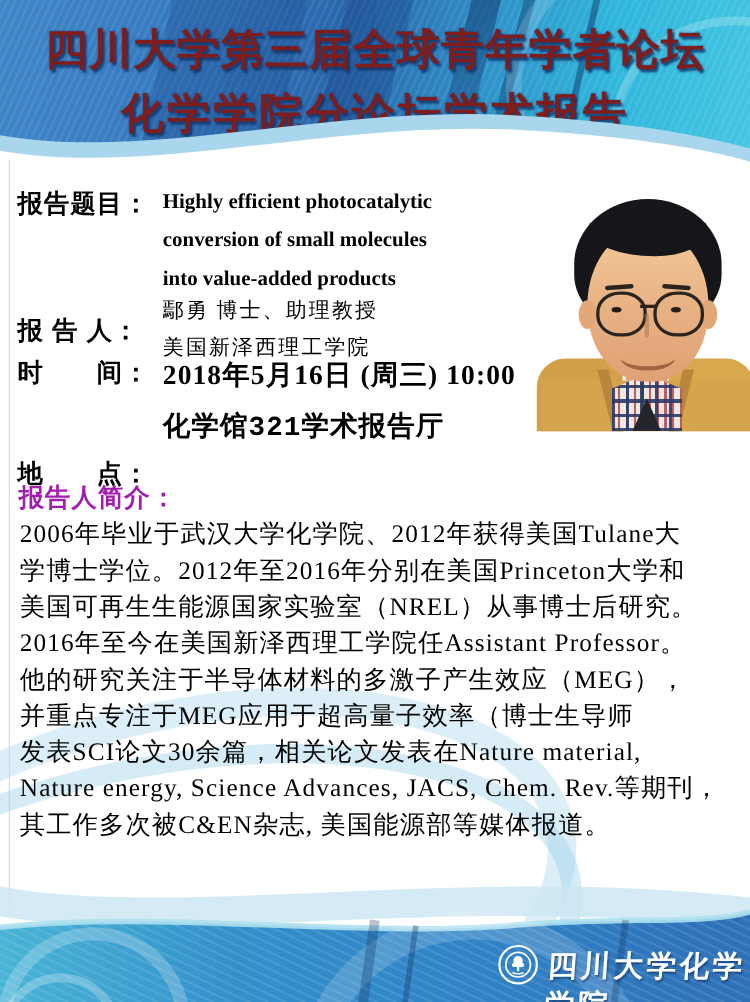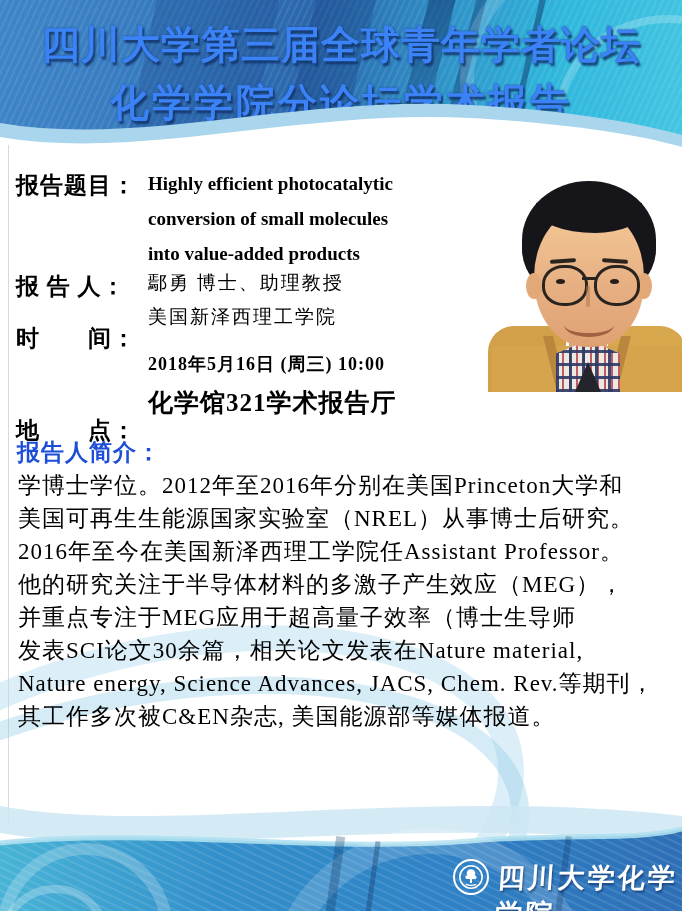--- a/index.html
+++ b/index.html
@@ -13,42 +13,42 @@
   .hdr-stripes{position:absolute;inset:0;
     background:repeating-linear-gradient(115deg,rgba(255,255,255,.08) 0 2px,rgba(255,255,255,0) 2px 6px);}
   .streak{position:absolute;}
   .st0{left:140px;top:-20px;width:120px;height:210px;background:rgba(25,70,135,.30);transform:rotate(12deg);}
   .st1{left:408px;top:-15px;width:26px;height:200px;background:linear-gradient(rgba(14,50,105,.55),rgba(14,50,105,.10));transform:rotate(14deg);}
   .st2{left:455px;top:-15px;width:10px;height:200px;background:rgba(14,50,105,.40);transform:rotate(14deg);}
   .st3{left:296px;top:-20px;width:58px;height:210px;background:rgba(22,66,128,.35);transform:rotate(14deg);}
   .st4{left:520px;top:-10px;width:6px;height:190px;background:rgba(12,45,95,.45);transform:rotate(13deg);}
   .sw1{left:460px;top:-70px;width:330px;height:270px;border-radius:50%;border:14px solid rgba(255,255,255,.16);}
   .sw2{left:555px;top:15px;width:210px;height:190px;border-radius:50%;border:8px solid rgba(255,255,255,.22);}
-  .hdr-title{position:absolute;left:0;width:682px;text-align:center;color:#3b82f6;font-weight:700;
+  .hdr-title{position:absolute;left:0;width:682px;text-align:center;color:#7f1d1d;font-weight:700;
     font-family:"Liberation Sans",sans-serif;
     text-shadow:2px 3px 2px rgba(18,52,104,.85),0 0 2px #1c4e8e;}
   .t1{top:18px;font-size:39px;letter-spacing:1px;}
   .t2{top:76px;font-size:39px;letter-spacing:3px;}
   .hdr-wave{position:absolute;left:0;bottom:0;width:682px;height:75px;}
 
   
   .edge-line{position:absolute;left:8px;top:145px;width:1px;height:680px;background:#c9c9c9;opacity:.7;}
 
   
   .details{position:absolute;left:0;top:0;width:682px;}
   .lbl{position:absolute;left:16px;color:#000;font-weight:700;font-size:23px;letter-spacing:1px;white-space:nowrap;}
   .val{position:absolute;left:148px;color:#000;white-space:nowrap;}
   .val-title{top:166px;font-family:"Liberation Serif",serif;font-weight:700;font-size:19px;line-height:35px;}
   .lbl-title{top:170px;}
-  .lbl-speaker{top:271px;font-family:Liberation Serif, serif;}
+  .lbl-speaker{top:285px;}
   .val-speaker{top:266px;font-family:"Liberation Serif",serif;font-size:19px;line-height:34px;letter-spacing:2px;}
   .lbl-time{top:323px;}
-  .val-time{top:352px;font-family:"Liberation Serif",serif;font-weight:700;font-size:18px;letter-spacing:1px;}
+  .val-time{top:324px;font-family:"Liberation Serif",serif;font-weight:700;font-size:25px;letter-spacing:1px;}
   .lbl-loc{top:375px;margin-top:40px;}
-  .val-loc{top:386px;font-family:Liberation Serif, serif;font-weight:600;font-size:25px;letter-spacing:1px;}
+  .val-loc{top:370px;font-family:Liberation Mono, monospace;font-weight:600;font-size:25px;letter-spacing:1px;}
 
   
   .photo{position:absolute;left:492px;top:181px;width:190px;height:211px;background:#fff;}
   .photo *{position:absolute;}
   .ph-sh-l{left:-4px;bottom:0;width:78px;height:66px;background:#d2a049;border-radius:26px 10px 0 0;}
   .ph-sh-r{right:-4px;bottom:0;width:78px;height:66px;background:#d8a84f;border-radius:10px 26px 0 0;}
   .ph-body{left:0;bottom:0;width:190px;height:46px;background:#d5a44c;}
   .ph-lap-l{left:58px;bottom:0;width:10px;height:56px;background:#b8863c;transform:skewX(14deg);}
   .ph-lap-r{right:58px;bottom:0;width:10px;height:56px;background:#b8863c;transform:skewX(-14deg);}
   .ph-neck{left:77px;bottom:38px;width:38px;height:30px;background:#dda57c;}
@@ -74,21 +74,21 @@
   .ph-eye-l{left:64px;top:98px;width:9px;height:5px;background:#241d18;border-radius:50%;}
   .ph-eye-r{left:118px;top:98px;width:9px;height:5px;background:#241d18;border-radius:50%;}
   .ph-nose{left:94px;top:104px;width:4px;height:22px;background:rgba(176,120,84,.55);border-radius:2px;}
   .ph-smile{left:72px;top:132px;width:50px;height:20px;border-bottom:4px solid #a06242;border-radius:0 0 50% 50%;}
 
   
   .pale-wave{position:absolute;border-radius:50%;}
   .pw1{left:-220px;top:640px;width:700px;height:340px;border:26px solid rgba(178,220,240,.45);transform:rotate(-14deg);}
   .pw2{left:-260px;top:690px;width:760px;height:340px;border:18px solid rgba(150,205,232,.40);transform:rotate(-12deg);}
   .bio{position:absolute;left:0;top:0;width:682px;z-index:2;}
-  .bio-head{position:absolute;left:17px;top:437px;font-size:23px;font-weight:700;color:#1d4ed8;letter-spacing:1px;}
+  .bio-head{position:absolute;left:17px;top:437px;font-size:23px;font-weight:700;color:#a21caf;letter-spacing:1px;}
   .bio-par{position:absolute;left:18px;top:470px;width:652px;}
   .bio-line{height:33px;font-family:"Liberation Serif",serif;font-size:23px;letter-spacing:1px;
             color:#000;white-space:nowrap;}
 
   
   .ftr{position:absolute;left:0;bottom:0;width:682px;height:130px;}
   .ftr-svg{position:absolute;left:0;bottom:0;width:682px;height:130px;}
   .emblem{position:absolute;left:453px;top:859px;width:36px;height:36px;border:2px solid #ffffff;
           border-radius:50%;box-sizing:border-box;z-index:3;}
   .emblem svg{position:absolute;left:3px;top:3px;}
@@ -166,20 +166,21 @@
     <div class="ph-nose"></div>
     <div class="ph-smile"></div>
   </div>
 
   <div class="pale-wave pw1"></div>
   <div class="pale-wave pw2"></div>
 
   <section class="bio">
     <div class="bio-head">报告人简介：</div>
     <div class="bio-par">
+        <div class="bio-line">2006年毕业于武汉大学化学院、2012年获得美国Tulane大</div>
         <div class="bio-line">学博士学位。2012年至2016年分别在美国Princeton大学和</div>
         <div class="bio-line">美国可再生生能源国家实验室（NREL）从事博士后研究。</div>
         <div class="bio-line">2016年至今在美国新泽西理工学院任Assistant Professor。</div>
         <div class="bio-line">他的研究关注于半导体材料的多激子产生效应（MEG），</div>
         <div class="bio-line">并重点专注于MEG应用于超高量子效率（博士生导师</div>
         <div class="bio-line">发表SCI论文30余篇，相关论文发表在Nature material,</div>
         <div class="bio-line">Nature energy, Science Advances, JACS, Chem. Rev.等期刊，</div>
         <div class="bio-line">其工作多次被C&amp;EN杂志, 美国能源部等媒体报道。</div>
       </div>
   </section>

